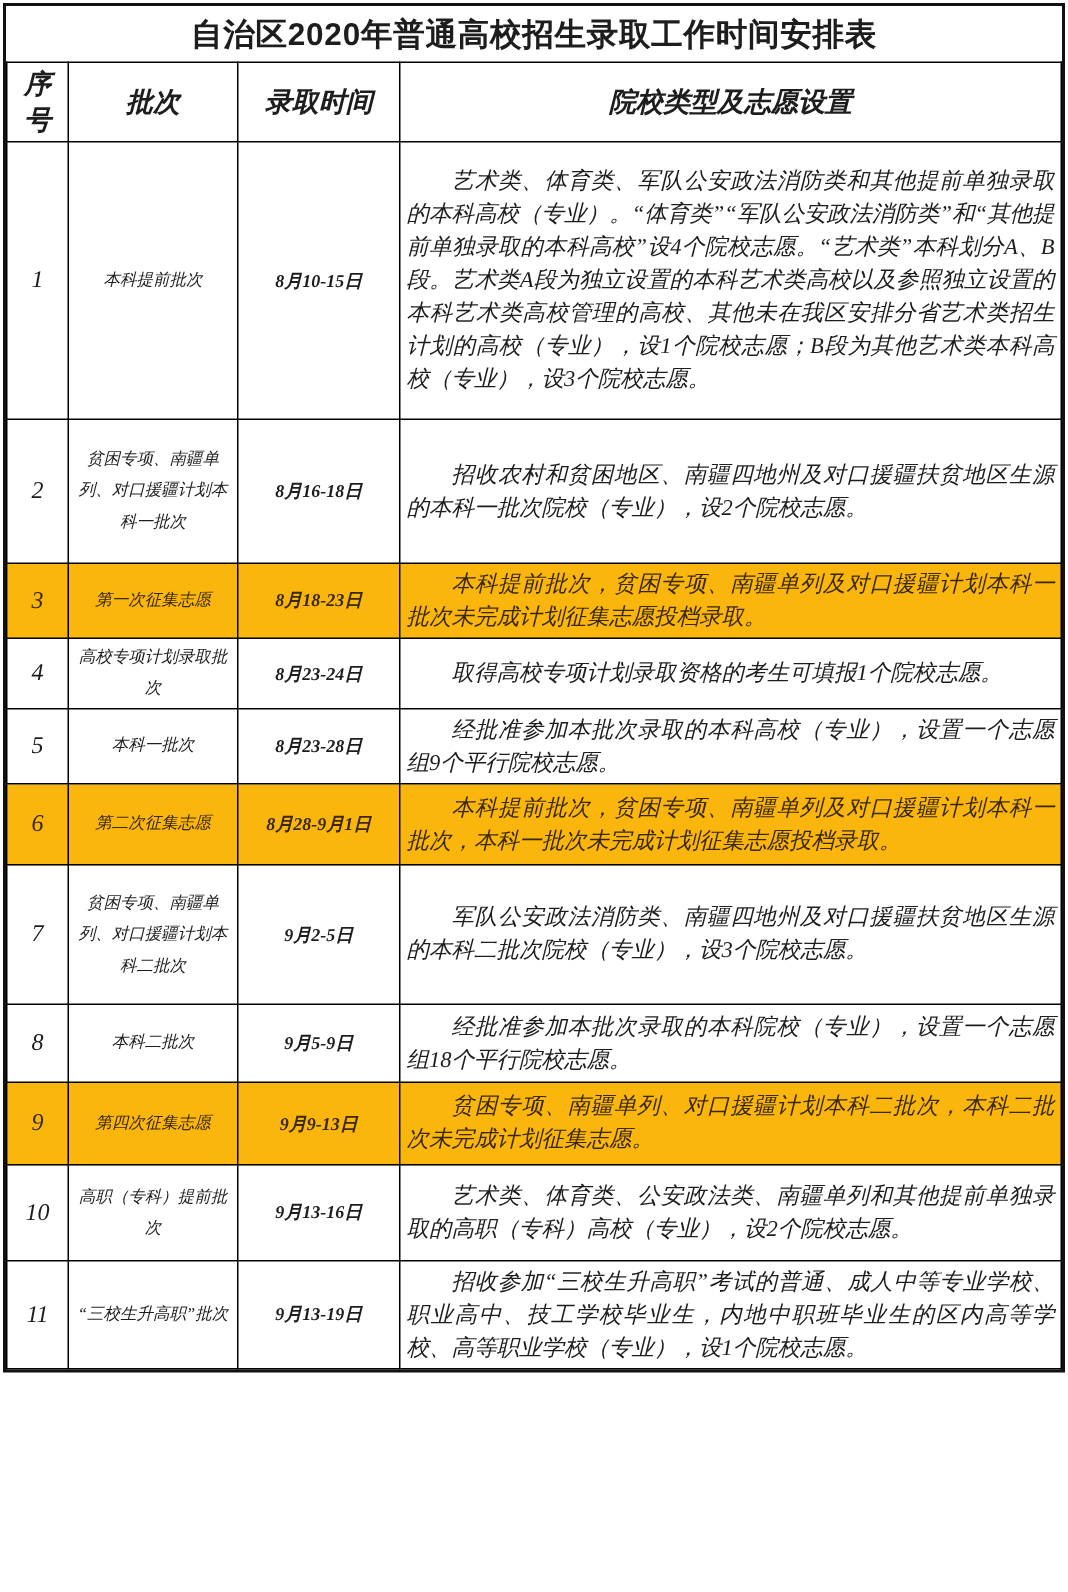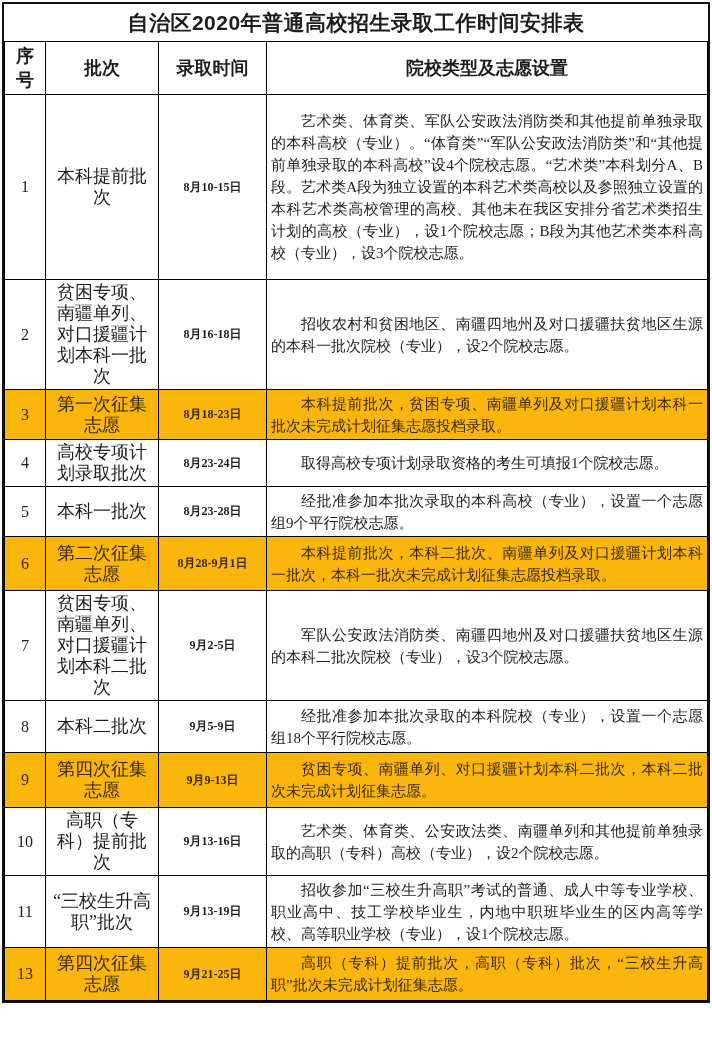--- a/index.html
+++ b/index.html
@@ -21,20 +21,21 @@
     font-weight: bold;
     font-size: 21px;
     text-align: center;
     padding: 5px 0 4px 0;
     letter-spacing: 0.5px;
   }
   table.sched {
     width: 100%;
     border-collapse: collapse;
     table-layout: fixed;
+    font-style: italic;
   }
   table.sched th, table.sched td {
     border: 1px solid #000000;
     vertical-align: middle;
     padding: 2px 4px;
     box-sizing: border-box;
   }
   col.c1 { width: 41px; }
   col.c2 { width: 113px; }
   col.c3 { width: 108px; }
@@ -46,21 +47,21 @@
     text-align: center;
     height: 30px;
     background: #ffffff;
   }
   td.c-no {
     text-align: center;
     font-size: 16px;
   }
   td.c-batch {
     text-align: center;
-    font-size: 18px;
+    font-size: 11px;
     line-height: 21px;
     padding: 2px 3px;
   }
   td.c-time {
     text-align: center;
     font-weight: bold;
     font-size: 12px;
     line-height: 21px;
   }
   td.c-desc {
@@ -156,21 +157,21 @@
         <tr>
       <td class="c-no">5</td>
       <td class="c-batch">本科一批次</td>
       <td class="c-time">8月23-28日</td>
       <td class="c-desc">经批准参加本批次录取的本科高校（专业），设置一个志愿组9个平行院校志愿。</td>
     </tr>
         <tr class="hl">
       <td class="c-no">6</td>
       <td class="c-batch">第二次征集志愿</td>
       <td class="c-time">8月28-9月1日</td>
-      <td class="c-desc">本科提前批次，本科二批次、南疆单列及对口援疆计划本科一批次，本科一批次未完成计划征集志愿投档录取。</td>
+      <td class="c-desc">本科提前批次，贫困专项、南疆单列及对口援疆计划本科一批次，本科一批次未完成计划征集志愿投档录取。</td>
     </tr>
         <tr>
       <td class="c-no">7</td>
       <td class="c-batch">贫困专项、南疆单列、对口援疆计划本科二批次</td>
       <td class="c-time">9月2-5日</td>
       <td class="c-desc">军队公安政法消防类、南疆四地州及对口援疆扶贫地区生源的本科二批次院校（专业），设3个院校志愿。</td>
     </tr>
         <tr>
       <td class="c-no">8</td>
       <td class="c-batch">本科二批次</td>
@@ -188,23 +189,17 @@
       <td class="c-batch">高职（专科）提前批次</td>
       <td class="c-time">9月13-16日</td>
       <td class="c-desc">艺术类、体育类、公安政法类、南疆单列和其他提前单独录取的高职（专科）高校（专业），设2个院校志愿。</td>
     </tr>
         <tr>
       <td class="c-no">11</td>
       <td class="c-batch">“三校生升高职”批次</td>
       <td class="c-time">9月13-19日</td>
       <td class="c-desc">招收参加“三校生升高职”考试的普通、成人中等专业学校、职业高中、技工学校毕业生，内地中职班毕业生的区内高等学校、高等职业学校（专业），设1个院校志愿。</td>
     </tr>
-        <tr class="hl">
-      <td class="c-no">13</td>
-      <td class="c-batch">第四次征集志愿</td>
-      <td class="c-time">9月21-25日</td>
-      <td class="c-desc">高职（专科）提前批次，高职（专科）批次，“三校生升高职”批次未完成计划征集志愿。</td>
-    </tr>
       </tbody>
   </table>
 
 
 </div>
 
 </body></html>

